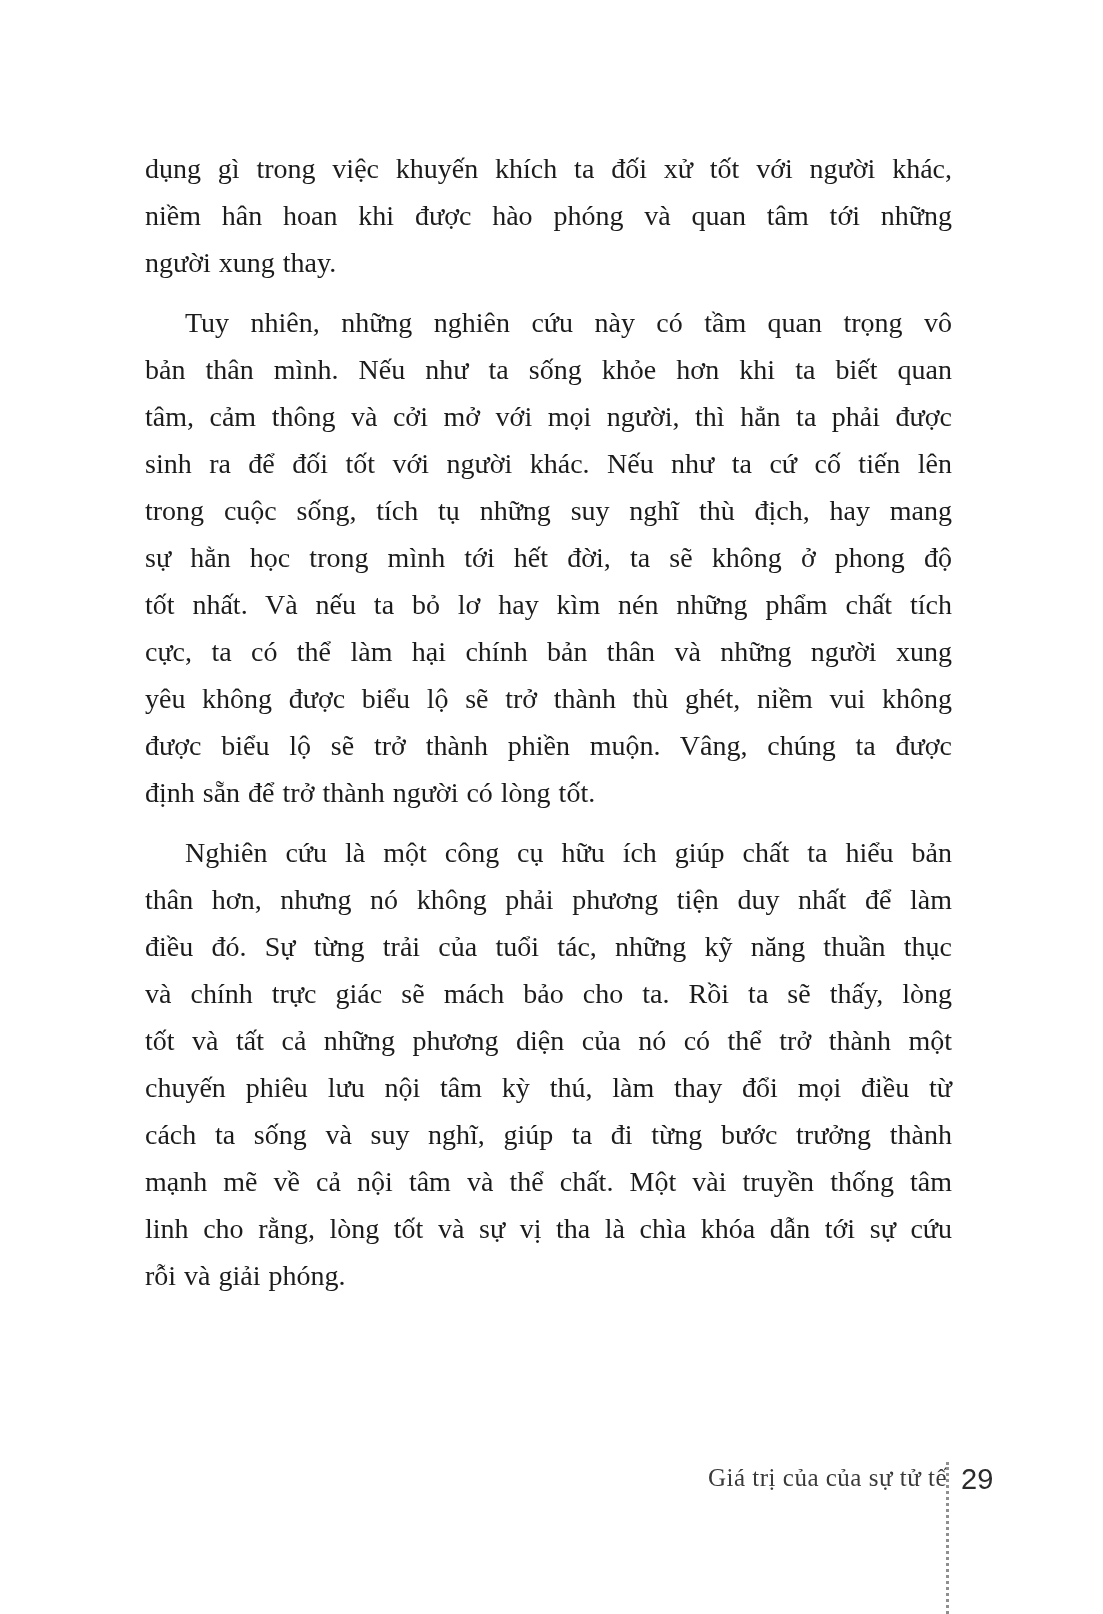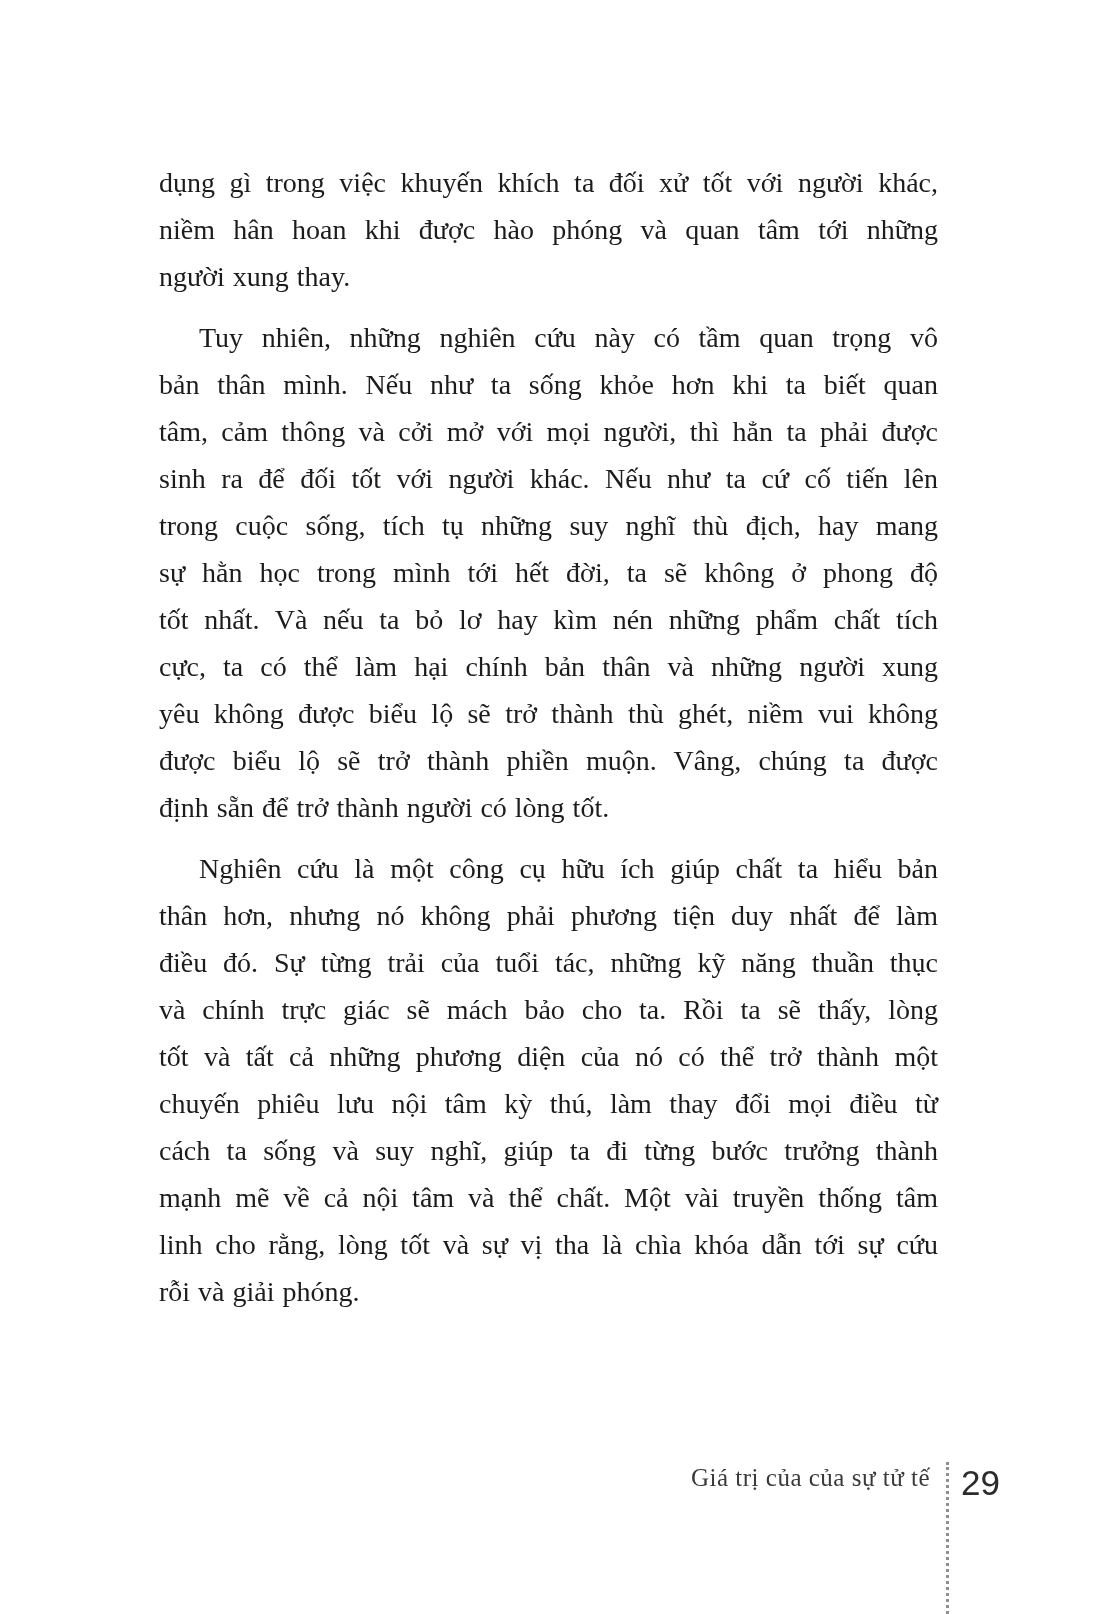--- a/index.html
+++ b/index.html
@@ -18,56 +18,56 @@
   .text-block {
     position: absolute;
     left: 145px;
     top: 145px;
     width: 807px;
     color: #1c1c1c;
     font-size: 28px;
     line-height: 47px;
     word-spacing: 1px;
   }
-  .para { margin: 14px; }
+  .para { margin: 0; }
   .para + .para { margin-top: 13px; }
   .line {
     text-align: justify;
     text-align-last: justify;
     white-space: normal;
   }
   .line.last {
     text-align-last: left;
   }
   .para.indent .line:first-child {
     text-indent: 40px;
   }
   .footer-title {
     position: absolute;
     top: 1464px;
-    right: 173px;
+    right: 156px;
     font-size: 25px;
     color: #3a3a3a;
     letter-spacing: 0.5px;
     white-space: nowrap;
   }
   .dotted-rule {
     position: absolute;
     left: 946px;
     top: 1462px;
     bottom: 0;
     width: 0;
     border-left: 3px dotted #8f8f8f;
   }
   .page-number {
     position: absolute;
     left: 961px;
     top: 1463px;
     font-family: "Liberation Sans", "DejaVu Sans", sans-serif;
-    font-size: 35px;
+    font-size: 29px;
     color: #2b2b2b;
   }
 </style>
 </head>
 <body>
 
 <div class="page">
 
   <main class="text-block">
       <div class="para">

